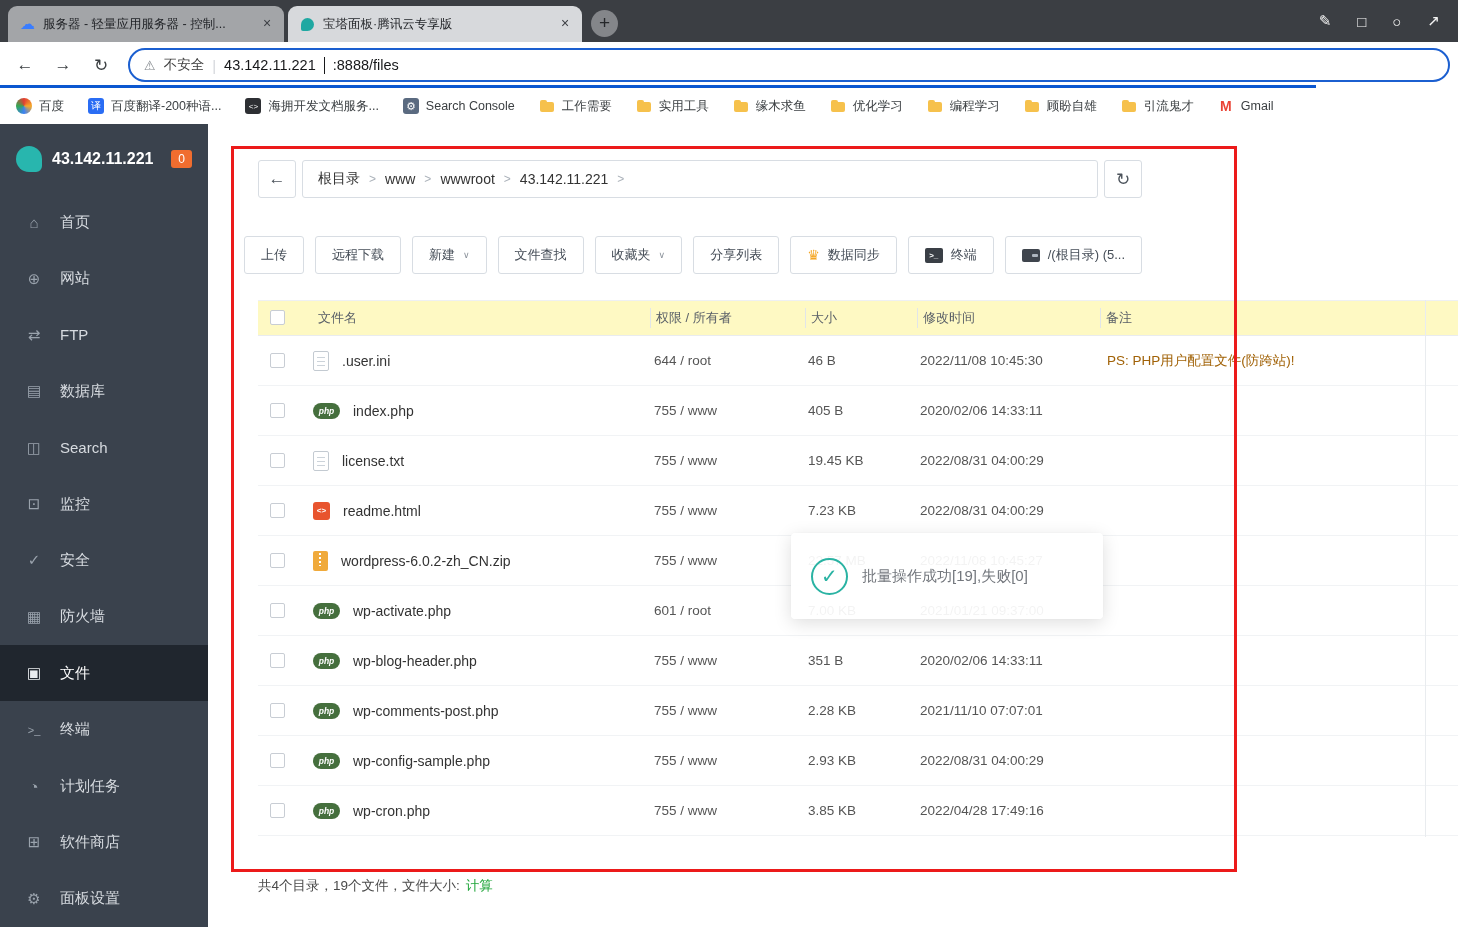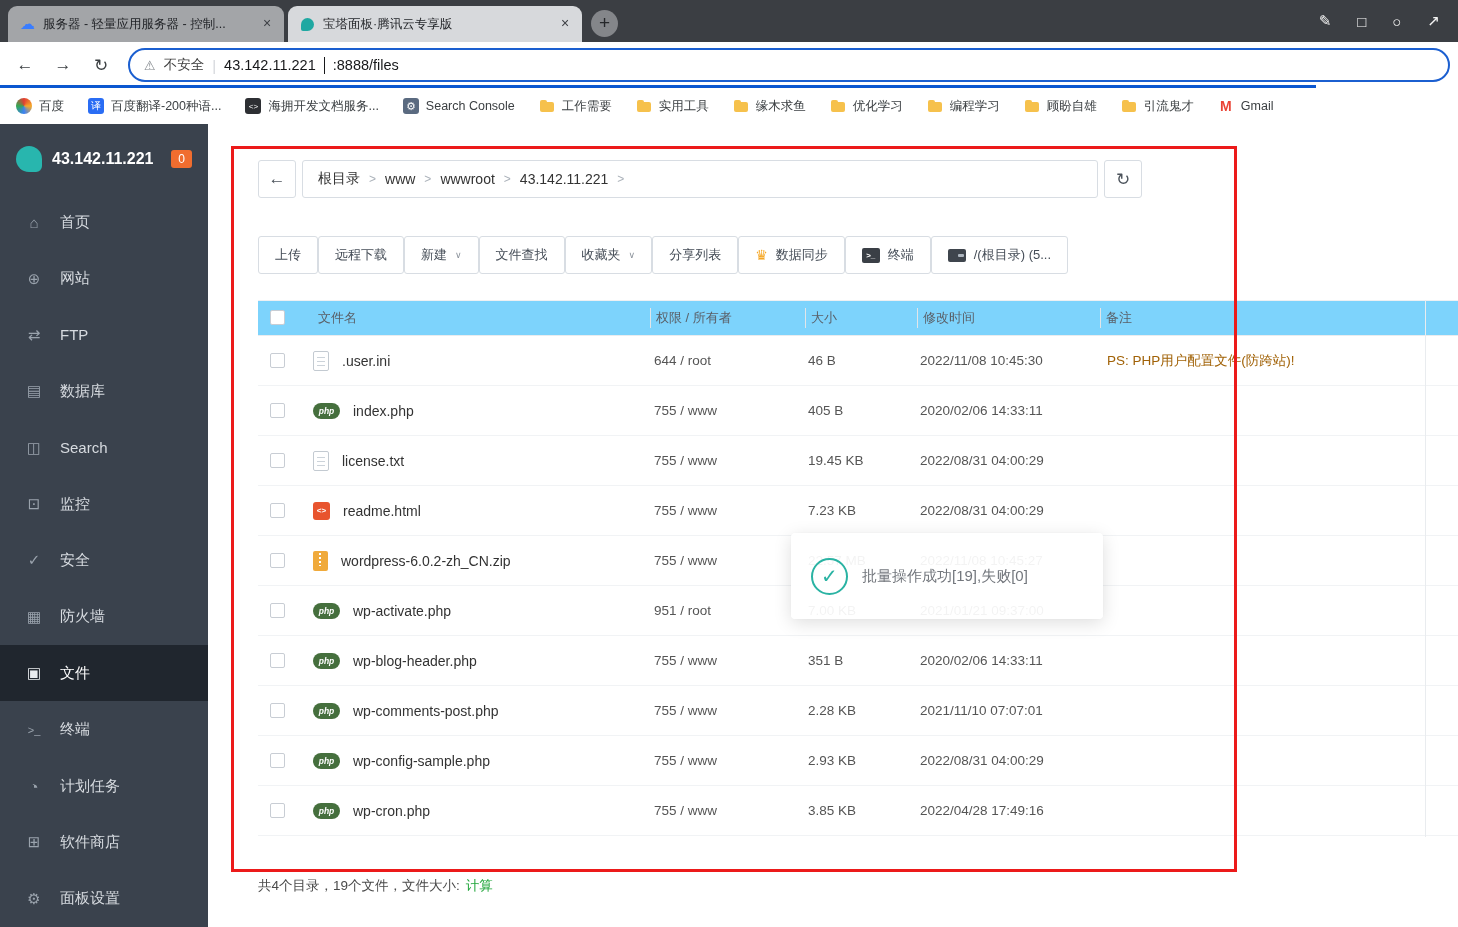--- a/index.html
+++ b/index.html
@@ -59,33 +59,33 @@
   .content{position:relative;flex:1;background:#fff;overflow:hidden}
 
   
   .crumb-row{position:absolute;left:50px;top:36px;width:884px;height:38px;display:flex;gap:6px}
   .iconbtn{width:38px;height:38px;border:1px solid #d8dde3;border-radius:3px;background:#fff;display:flex;align-items:center;justify-content:center;font-size:17px;color:#4d545c;cursor:pointer;flex:none}
   .crumbbox{flex:1;border:1px solid #d8dde3;border-radius:3px;display:flex;align-items:center;padding:0 15px;font-size:14px;color:#333;gap:9px;min-width:0}
   .crumb{cursor:pointer}
   .crumb-sep{color:#aab1b9;font-size:12px}
 
   
-  .toolbar{position:absolute;left:50px;top:112px;display:flex;}
+  .toolbar{position:absolute;left:36px;top:112px;display:flex;gap:11px}
   .tbtn{height:38px;border:1px solid #d8dde3;border-radius:3px;background:#fff;display:flex;align-items:center;gap:8px;padding:0 16px;font-size:13px;color:#454d57;font-family:inherit;cursor:pointer;white-space:nowrap}
   .caret{font-size:9px;color:#8a919a}
   .tbicon-crown{color:#f5a623;font-size:14px;line-height:1}
   .tbicon-terminal{width:18px;height:15px;background:#3a3f46;border-radius:2px;color:#fff;font-size:8px;font-weight:bold;display:flex;align-items:center;justify-content:center}
   .tbicon-terminal::before{content:">_"}
   .tbicon-disk{width:18px;height:13px;background:#3f454d;border-radius:2px;position:relative}
   .tbicon-disk::after{content:"";position:absolute;right:2px;top:5px;width:6px;height:3px;background:#aeb6bf;border-radius:1px}
 
   
   .filetable{position:absolute;left:50px;top:176px;right:0}
   .thead,.trow{display:grid;grid-template-columns:55px 337px 155px 112px 183px 325px 1fr;align-items:center}
-  .thead{height:36px;background:#7dd3fc;border-top:1px solid #eef0f3;border-bottom:1px solid #e9ecef;font-size:13px;color:#5a6068}
+  .thead{height:36px;background:#fef9c3;border-top:1px solid #eef0f3;border-bottom:1px solid #e9ecef;font-size:13px;color:#5a6068}
   .hc{padding-left:5px;display:flex;align-items:center;height:60%}
   .hc.b{border-left:1px solid #e1e5e9}
   .trow{height:50px;border-bottom:1px solid #f1f3f5;font-size:13.5px;color:#555}
   .c-check{display:flex;justify-content:flex-start;padding-left:12px}
   .checkbox{width:15px;height:15px;border:1px solid #c8cdd4;border-radius:2px;background:#fff;cursor:pointer;flex:none}
   .c-name{display:flex;align-items:center;gap:13px;font-size:14px;color:#333;overflow:hidden;white-space:nowrap}
   .fname{cursor:pointer}
   .c-perm{padding-left:4px}
   .c-size{padding-left:3px}
   .c-time{padding-left:3px}
@@ -408,21 +408,21 @@
               <div></div>
             </div>
             <div class="trow">
               <div class="c-check">
                 <span class="checkbox"></span>
               </div>
               <div class="c-name">
                 <span class="fi fi-php"></span>
                 <span class="fname">wp-activate.php</span>
               </div>
-              <div class="c-perm">951 / root</div>
+              <div class="c-perm">601 / root</div>
               <div class="c-size">7.00 KB</div>
               <div class="c-time">2021/01/21 09:37:00</div>
               <div class="c-note"></div>
               <div></div>
             </div>
             <div class="trow">
               <div class="c-check">
                 <span class="checkbox"></span>
               </div>
               <div class="c-name">

